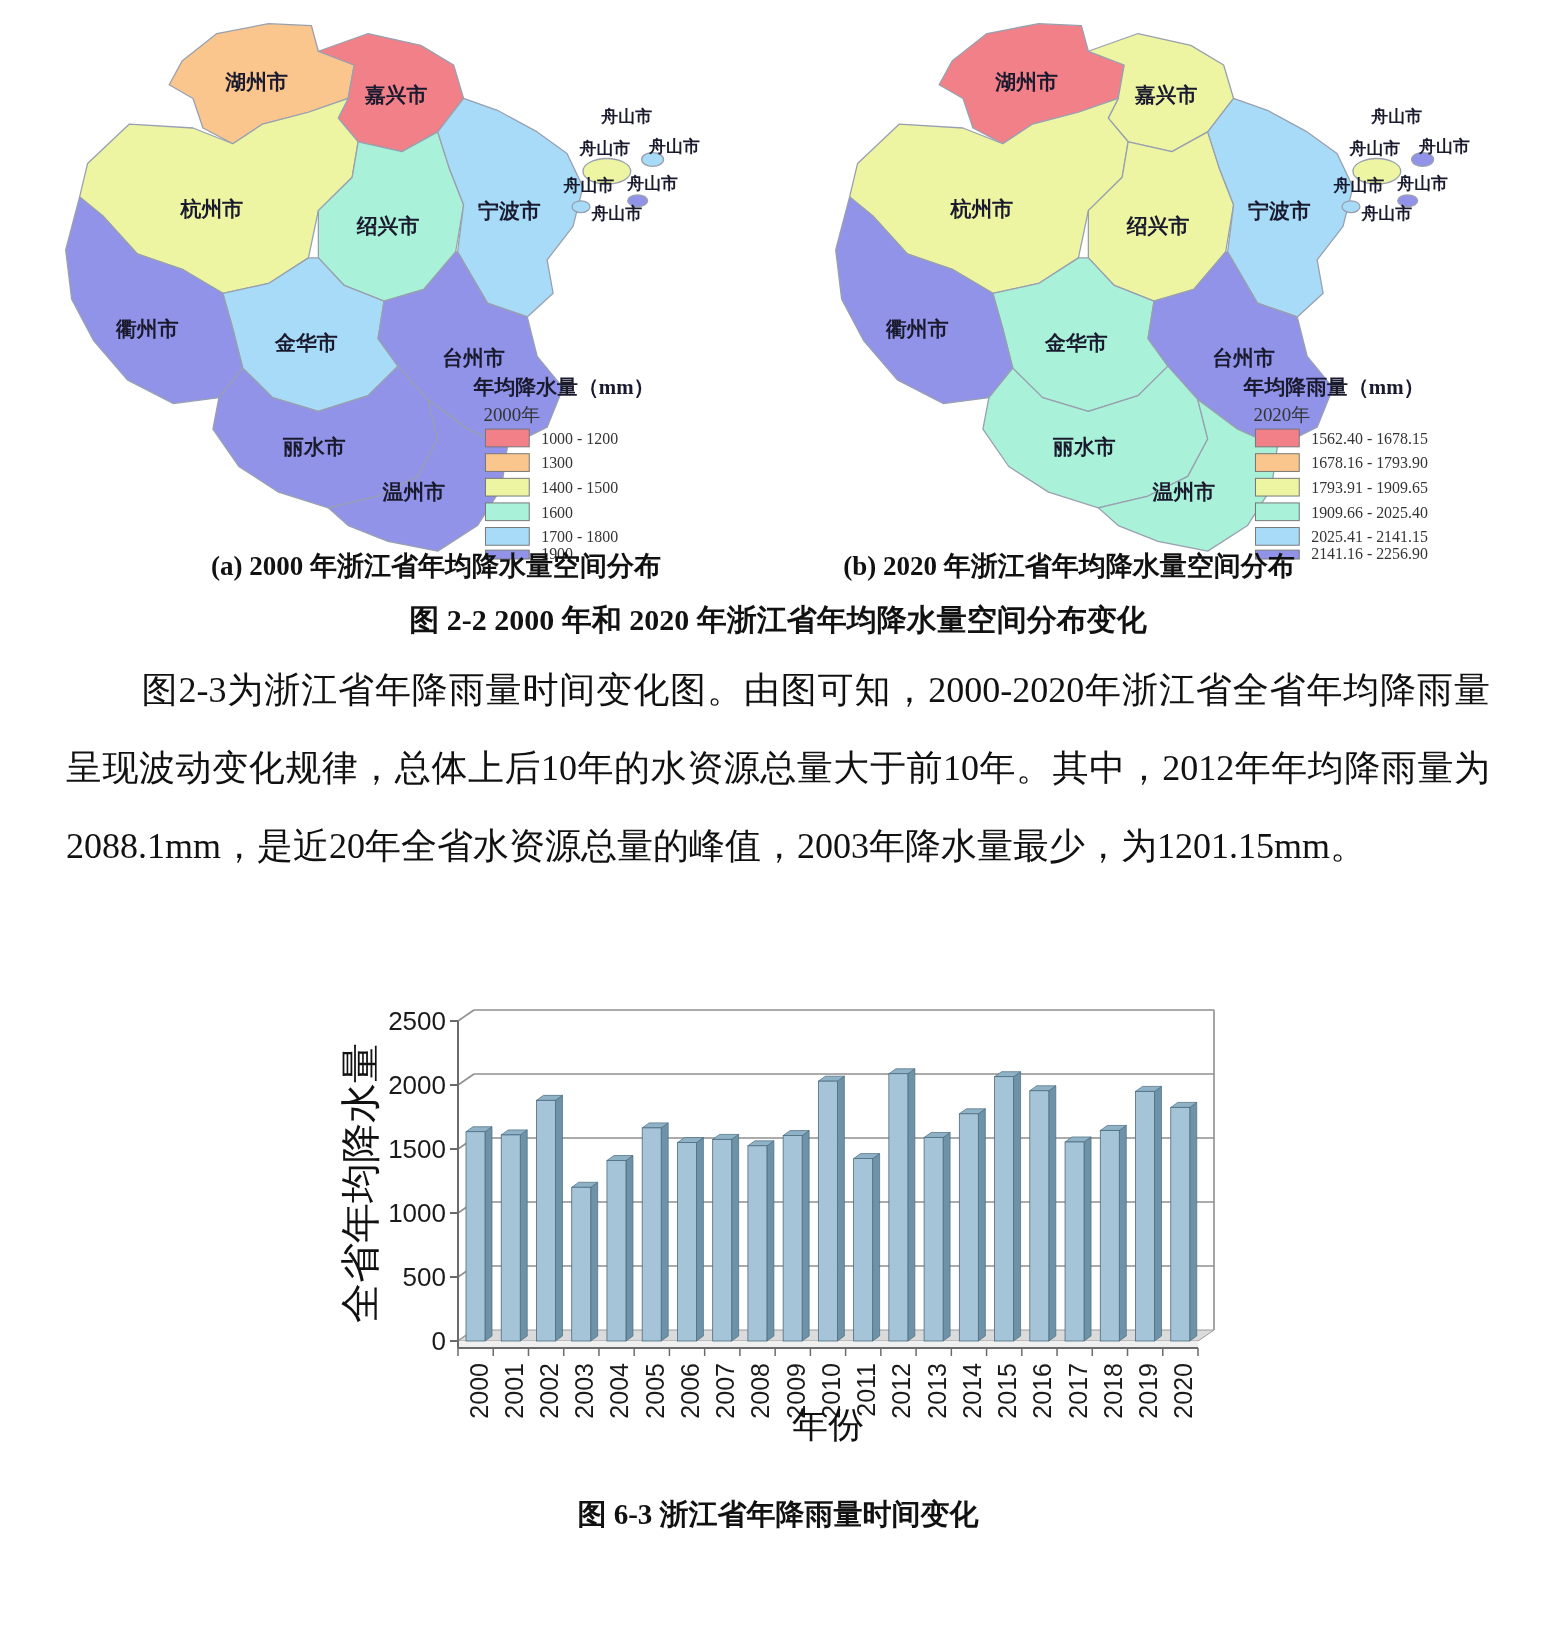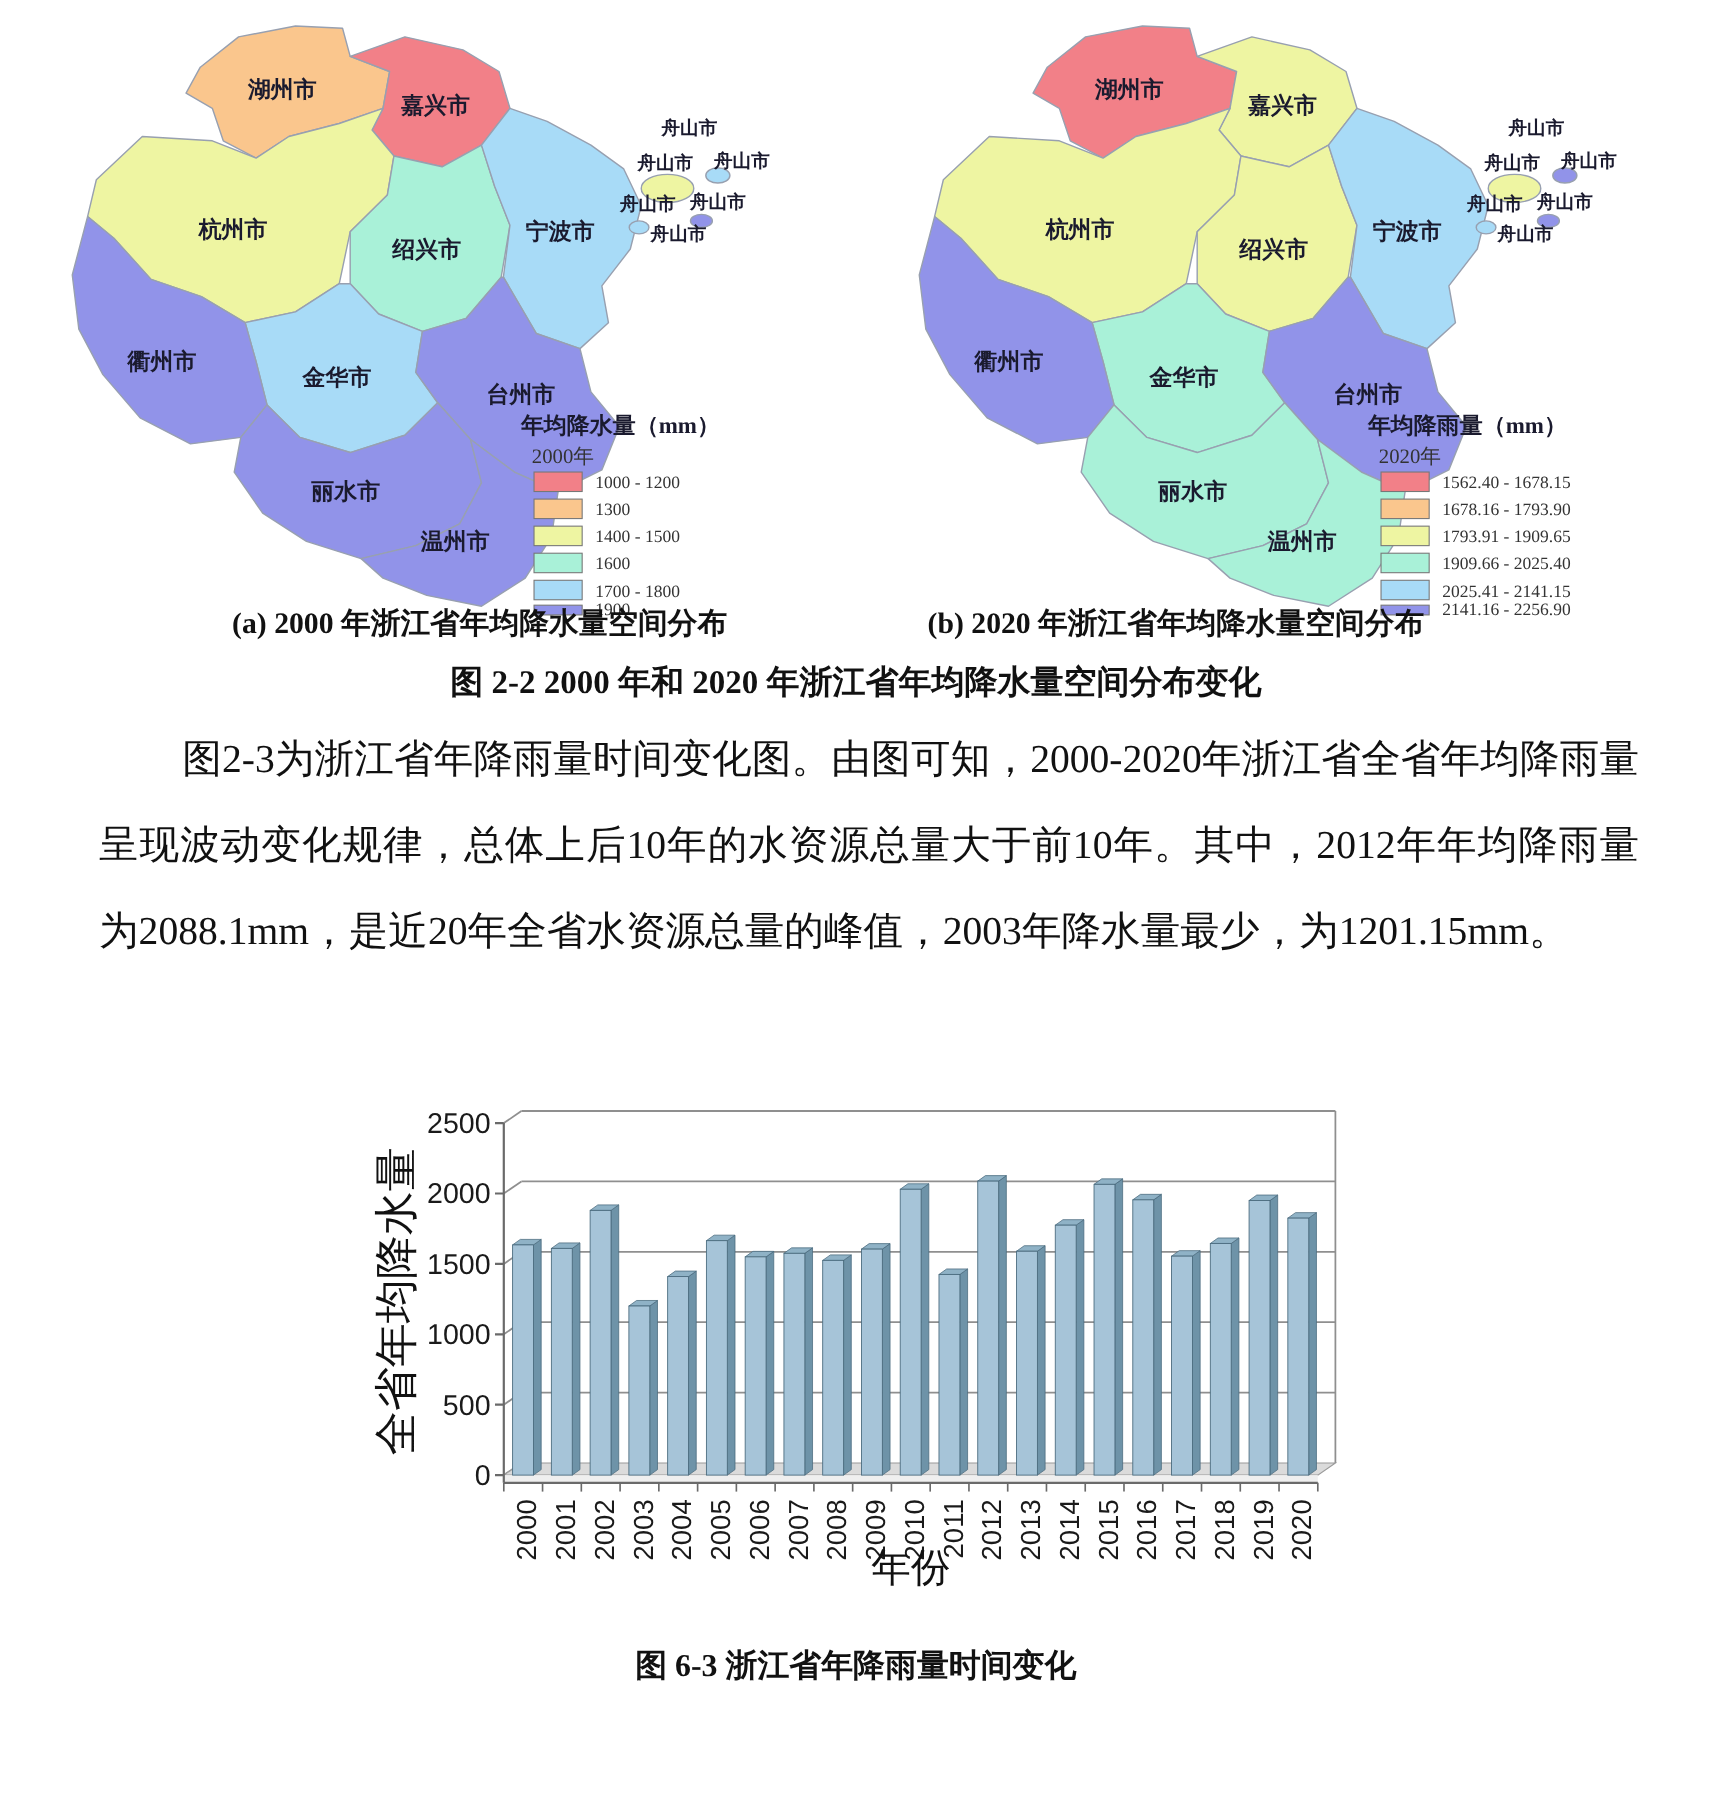--- a/index.html
+++ b/index.html
@@ -15,21 +15,21 @@
     text-align:center;
     font-family:Liberation Serif, serif;
     font-weight:bold;font-size:27px;color:#111;margin-top:-12px;
   }
   .map-caption.a{padding-left:86px;}
   .map-caption.b{padding-right:188px;}
   .fig-caption{
     text-align:center;font-size:30px;font-weight:bold;margin-top:16px;font-family:Liberation Serif, serif;
   }
   .para{
-    font-size:36px;line-height:78px;margin:10px 66px 0 90px;
+    font-size:36px;line-height:78px;margin:10px 66px 0 66px;
     text-align:justify;text-indent:2.1em;
   }
   .chart-block{margin-top:26px;display:flex;justify-content:center;}
   svg.chart{width:880px;height:540px;display:block;}
   .fig-caption2{
     text-align:center;font-size:29px;font-weight:bold;margin-top:44px;
   }
   .map-label{font-family:"Liberation Serif","DejaVu Serif",serif;font-weight:bold;fill:#1a1a2e;}
   .legend-text{font-family:"Liberation Serif","DejaVu Serif",serif;fill:#333;}
 </style>

